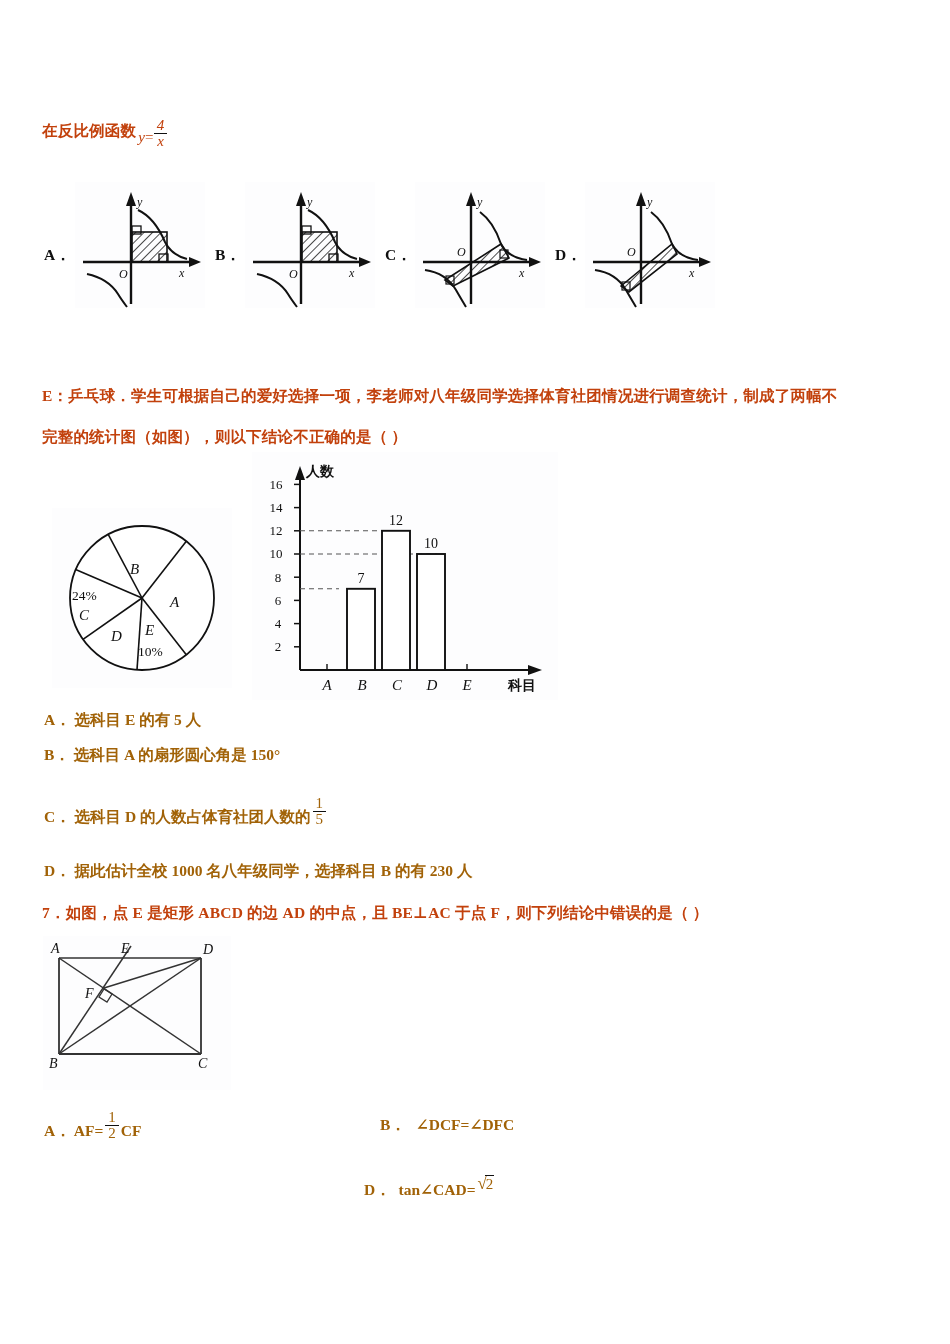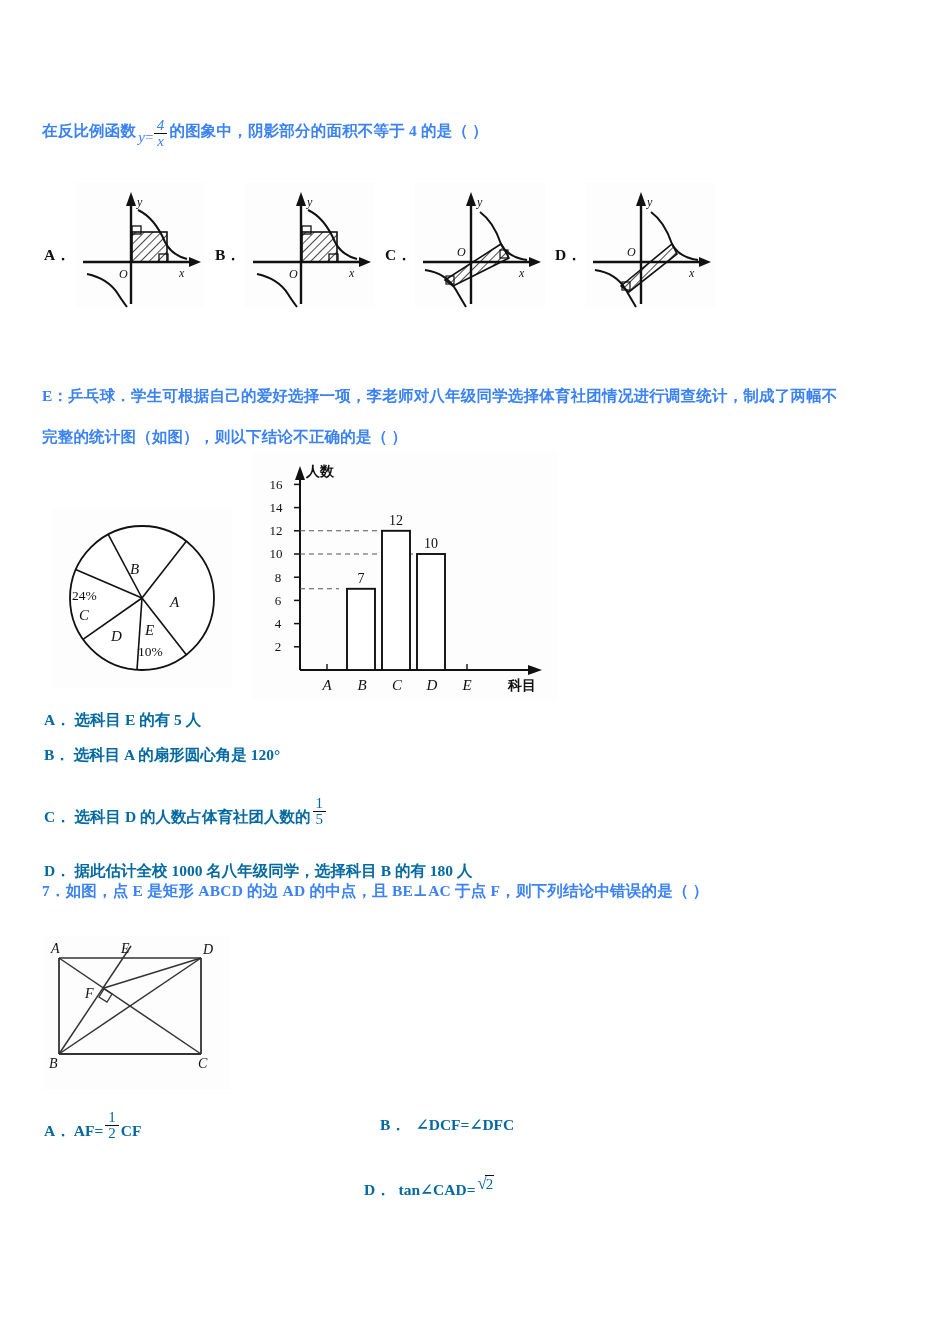--- a/index.html
+++ b/index.html
@@ -22,30 +22,30 @@
     height: 1344px;
   }
 
   
   .qtext {
     position: absolute;
     font-family: "Liberation Serif", "DejaVu Serif", serif;
     font-weight: bold;
     font-size: 15.5px;
     line-height: 1.9;
-    color: #3b82f6;
+    color: #c2410c;
     white-space: nowrap;
     letter-spacing: 0.2px;
   }
   .opt {
     position: absolute;
     font-family: "Liberation Serif", "DejaVu Serif", serif;
     font-weight: bold;
     font-size: 15.5px;
-    color: #0369a1;
+    color: #a16207;
     white-space: nowrap;
   }
 
   
   .frac {
     display: inline-block;
     vertical-align: -0.45em;
     text-align: center;
     font-style: italic;
     font-family: "Liberation Serif", "DejaVu Serif", serif;
@@ -106,21 +106,21 @@
 <body>
 
 <div class="page">
 
   <div class="qtext" style="left:42px; top:116px;">
     <span>在反比例函数</span><span class="frac" style="top:-0.38em;">
         <span style="font-style:italic; font-weight:normal; font-size:15px; position:relative; top:0.34em;">y</span><span style="font-style:normal; font-weight:normal; font-size:15px; position:relative; top:0.34em;">=</span><span style="display:inline-block; text-align:center; vertical-align:middle;">
           <span class="num">4</span>
           <span class="den">x</span>
         </span>
-    </span><span>的图象中，阴影部分的面积不等于 4 的是（    ）</span>
+    </span>
   </div>
 
   <div class="optletter" style="left:44px; top:245px;">A．</div>
   <div class="optletter" style="left:215px; top:245px;">B．</div>
   <div class="optletter" style="left:385px; top:245px;">C．</div>
   <div class="optletter" style="left:555px; top:245px;">D．</div>
 
   <div class="figbox" style="left:75px; top:182px; width:130px; height:126px;">
     <svg width="130" height="126" viewBox="0 0 130 126" xmlns="http://www.w3.org/2000/svg">
       <defs>
@@ -303,37 +303,37 @@
     </svg>
   </div>
 
   <div class="opt" style="left:44px; top:710px;">
     <span>A．</span>
     <span>选科目 E 的有 5 人</span>
   </div>
 
   <div class="opt" style="left:44px; top:745px;">
     <span>B．</span>
-    <span>选科目 A 的扇形圆心角是 120°</span>
+    <span>选科目 A 的扇形圆心角是 150°</span>
   </div>
 
   <div class="opt" style="left:44px; top:801px;">
     <span>C．</span>
     <span>选科目 D 的人数占体育社团人数的</span><span class="frac upright">
       <span class="num">1</span>
       <span class="den">5</span>
     </span>
   </div>
 
   <div class="opt" style="left:44px; top:861px;">
     <span>D．</span>
-    <span>据此估计全校 1000 名八年级同学，选择科目 B 的有 180 人</span>
-  </div>
-
-  <div class="qtext" style="left:42px; top:876px;">
+    <span>据此估计全校 1000 名八年级同学，选择科目 B 的有 230 人</span>
+  </div>
+
+  <div class="qtext" style="left:42px; top:898px;">
     <span>7．</span><span>如图，点 E 是矩形 ABCD 的边 AD 的中点，且 BE⊥AC 于点 F，则下列结论中错误的是（      ）</span>
   </div>
 
   <div class="figbox" style="left:43px; top:936px; width:188px; height:154px;">
     <svg width="188" height="154" viewBox="0 0 188 154" xmlns="http://www.w3.org/2000/svg">
 
       <line x1="16" y1="22" x2="158" y2="22" stroke="#333" stroke-width="1.6"></line>
       <line x1="158" y1="22" x2="158" y2="118" stroke="#333" stroke-width="1.8"></line>
       <line x1="158" y1="118" x2="16" y2="118" stroke="#333" stroke-width="2.2"></line>
       <line x1="16" y1="118" x2="16" y2="22" stroke="#333" stroke-width="1.8"></line>

